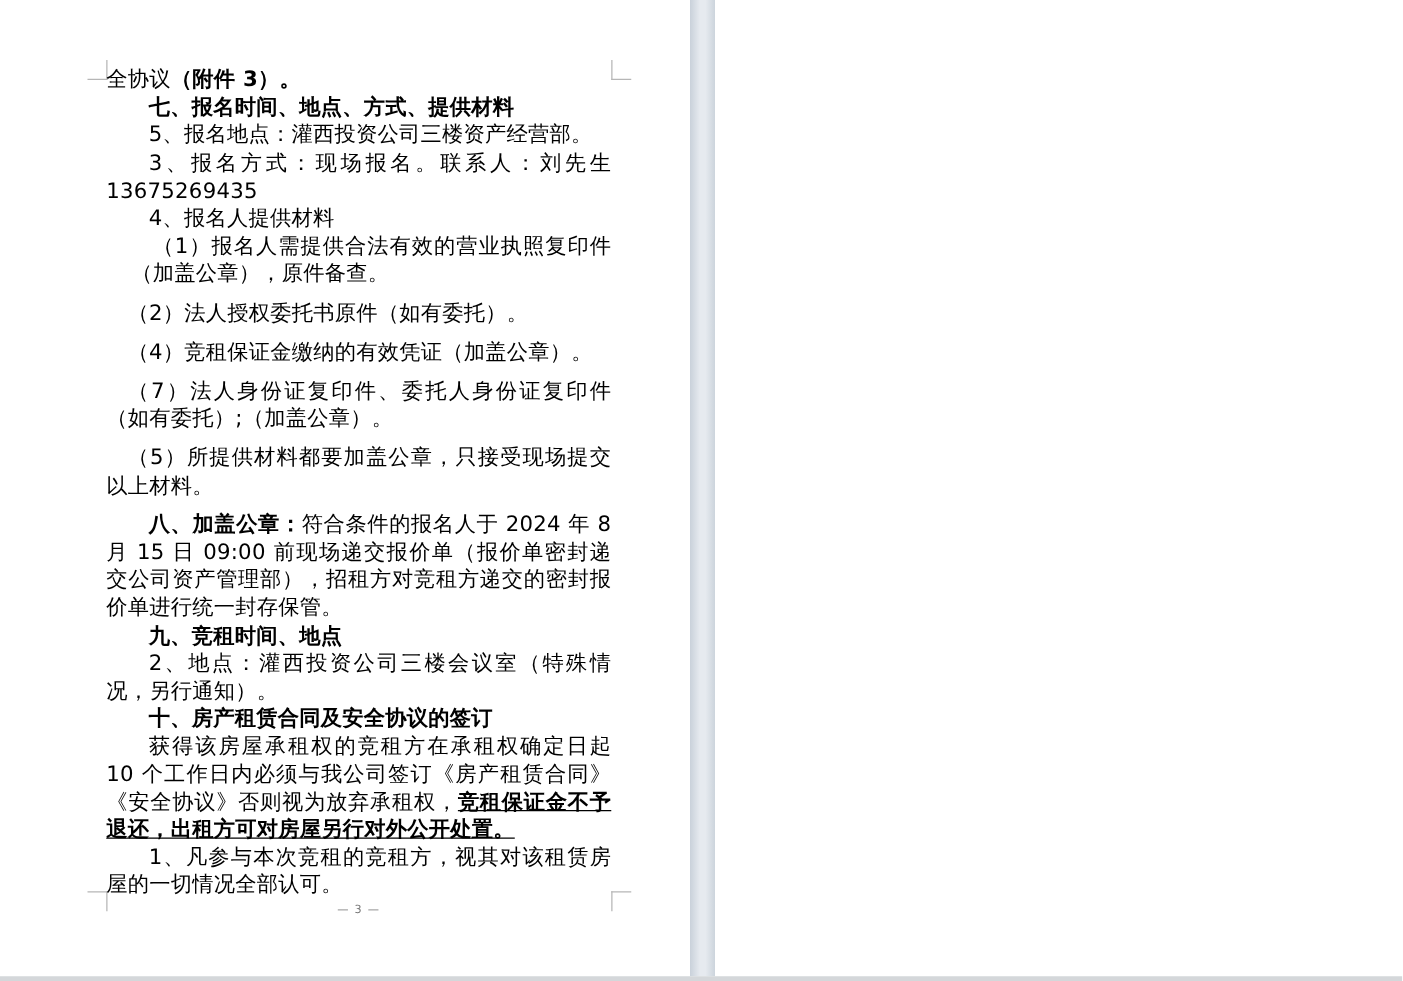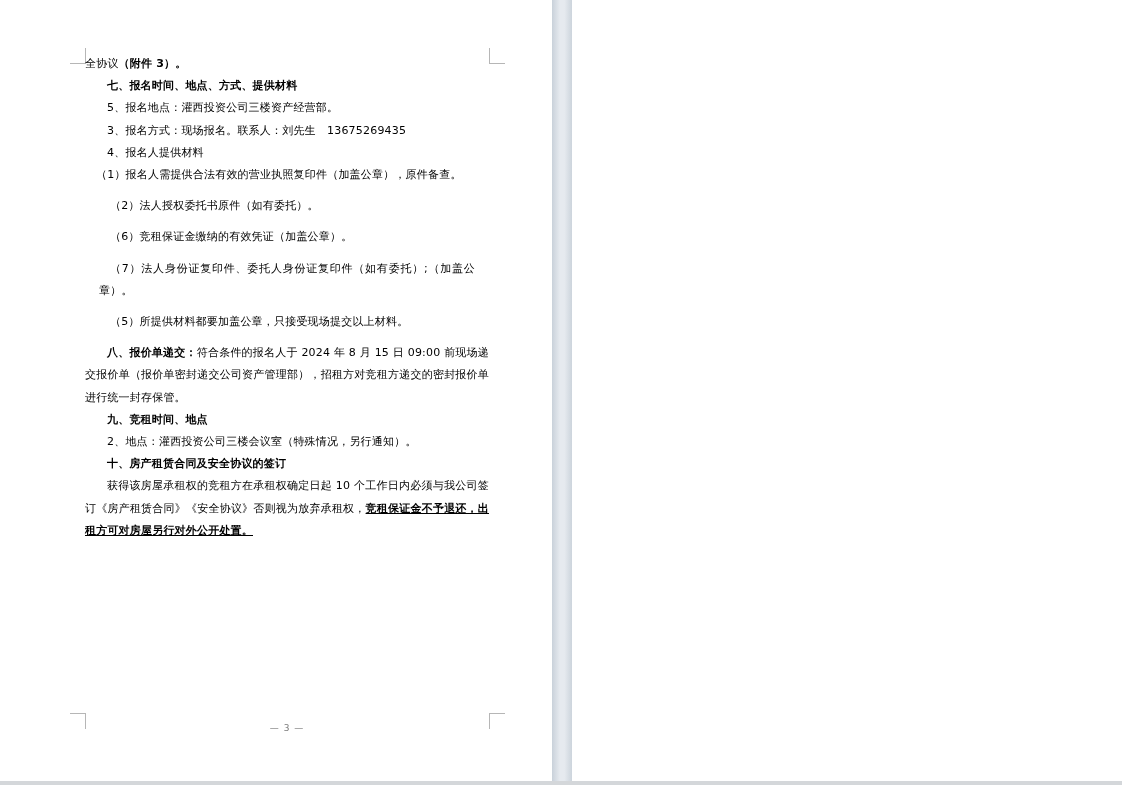--- a/index.html
+++ b/index.html
@@ -21,29 +21,29 @@
     background:#d4d7da;
   }
   
   .mark { position:absolute; width:15px; height:15px; border:0 solid #b6b6b6; }
   .mk-rb { border-right-width:1px;  border-bottom-width:1px; } 
   .mk-lb { border-left-width:1px;   border-bottom-width:1px; } 
   .mk-rt { border-right-width:1px;  border-top-width:1px; }    
   .mk-lt { border-left-width:1px;   border-top-width:1px; }    
 
   .content {
-    position:absolute; top:53px; font-size:11px; line-height:22.2px;
+    position:absolute; top:53px; font-size:17px; line-height:22.2px;
     text-align:justify; letter-spacing:0.2px;
   }
   .content-left  { left:85px;  width:404px; }
 
   .para { margin:0; text-indent:2em; }
   .para.cont { text-indent:0; }
-  .para.sub  { text-indent:1em; }
-  .para.spaced { margin:9px 14px; }
+  .para.sub  { text-indent:1em;margin-left:20px; }
+  .para.spaced { margin:9px 0; }
   .para.heading { font-weight:bold; }
   .b { font-weight:bold; }
   .u { text-decoration:underline; }
 
   .footer {
     position:absolute; top:723px; font-size:9px; color:#7a7a7a;
     text-align:center; letter-spacing:1px;
   }
   .footer-left  { left:85px;  width:404px; }
 </style>
@@ -58,28 +58,29 @@
     <div class="mark mk-rt" style="left:70px;  top:713px;"></div>
     <div class="mark mk-lt" style="left:489px; top:713px;"></div>
     <div class="content content-left">
         <p class="para cont"><span>全协议</span><span class="b">（附件 3）。</span></p>
         <p class="para heading"><span class="b">七、报名时间、地点、方式、提供材料</span></p>
         <p class="para body"><span>5、报名地点：灌西投资公司三楼资产经营部。</span></p>
         <p class="para body"><span>3、报名方式：现场报名。联系人：刘先生　13675269435</span></p>
         <p class="para body"><span>4、报名人提供材料</span></p>
         <p class="para sub"><span>（1）报名人需提供合法有效的营业执照复印件（加盖公章），原件备查。</span></p>
         <p class="para sub spaced"><span>（2）法人授权委托书原件（如有委托）。</span></p>
-        <p class="para sub spaced"><span>（6）竞租保证金缴纳的有效凭证（加盖公章）。</span></p>
+        <p class="para sub spaced"><span>（4）竞租保证金缴纳的有效凭证（加盖公章）。</span></p>
         <p class="para sub spaced"><span>（7）法人身份证复印件、委托人身份证复印件（如有委托）;（加盖公章）。</span></p>
         <p class="para sub spaced"><span>（5）所提供材料都要加盖公章，只接受现场提交以上材料。</span></p>
-        <p class="para body"><span class="b">八、报价单递交：</span><span>符合条件的报名人于 2024 年 8 月 15 日 09:00 前现场递交报价单（报价单密封递交公司资产管理部），招租方对竞租方递交的密封报价单进行统一封存保管。</span></p>
+        <p class="para body"><span class="b">八、加盖公章：</span><span>符合条件的报名人于 2024 年 8 月 15 日 09:00 前现场递交报价单（报价单密封递交公司资产管理部），招租方对竞租方递交的密封报价单进行统一封存保管。</span></p>
         <p class="para heading"><span class="b">九、竞租时间、地点</span></p>
         <p class="para body"><span>2、地点：灌西投资公司三楼会议室（特殊情况，另行通知）。</span></p>
         <p class="para heading"><span class="b">十、房产租赁合同及安全协议的签订</span></p>
         <p class="para body"><span>获得该房屋承租权的竞租方在承租权确定日起 10 个工作日内必须与我公司签订《房产租赁合同》《安全协议》否则视为放弃承租权，</span><span class="b u">竞租保证金不予退还，出租方可对房屋另行对外公开处置。</span></p>
+        <p class="para body"><span>1、凡参与本次竞租的竞租方，视其对该租赁房屋的一切情况全部认可。</span></p>
       </div>
     <div class="footer footer-left">— 3 —</div>
   </div>
 
   <div class="page-gap"></div>
 
   <div class="page page-right">
     
     
     

